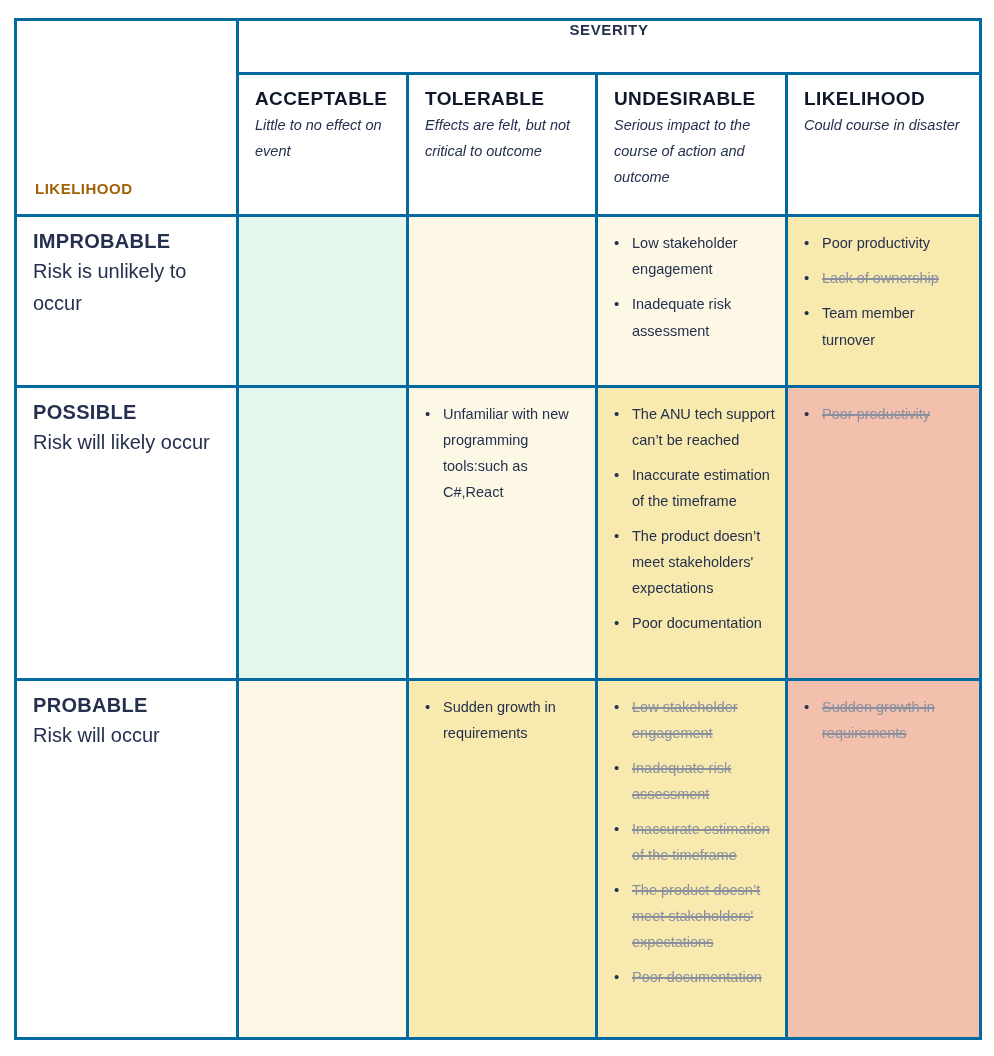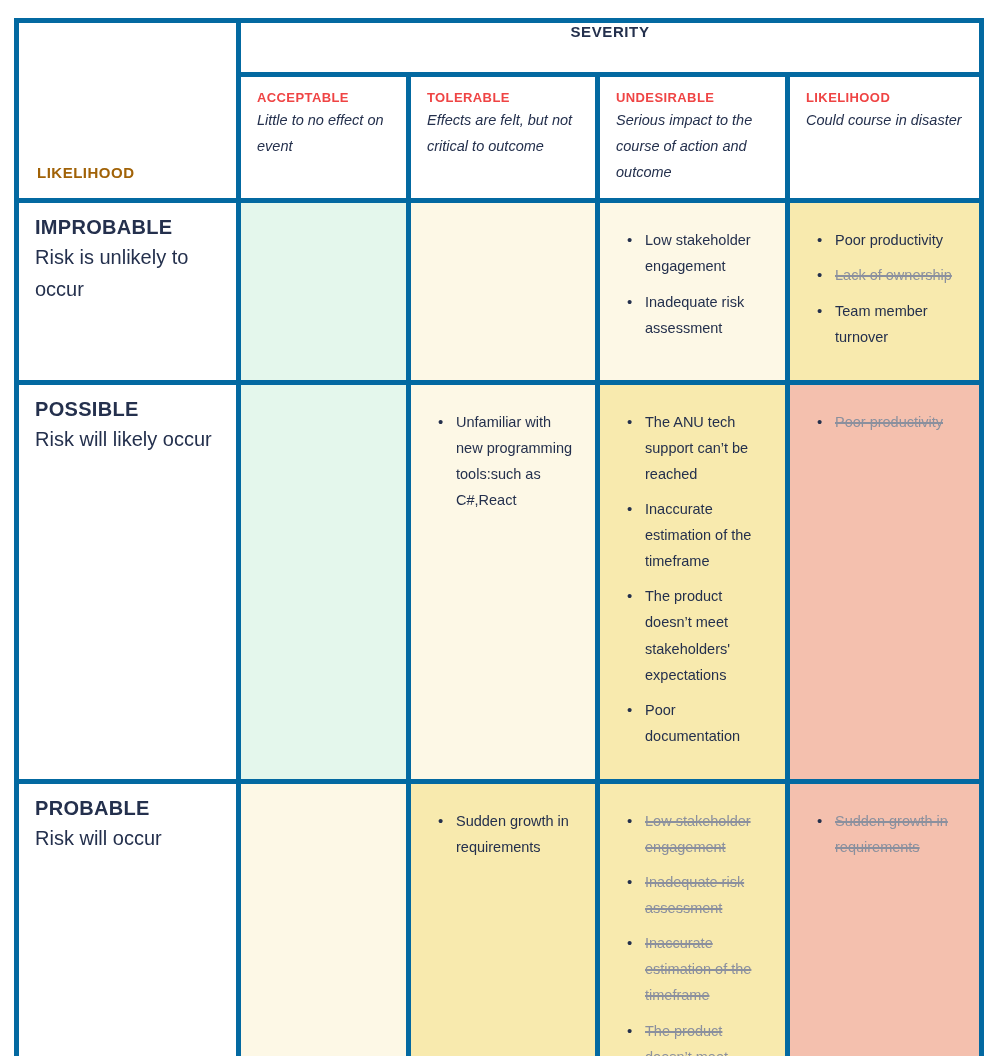--- a/index.html
+++ b/index.html
@@ -26,21 +26,21 @@
 
   table.risk-matrix {
     border-collapse: collapse;
     table-layout: fixed;
     width: 965px;
     height: 1022px;
     border: 1px solid #c3cad4;
   }
 
   table.risk-matrix td {
-    border: 5px solid #0369a1;
+    border: 3px solid #0369a1;
     vertical-align: top;
     padding: 0;
     background: #ffffff;
   }
 
   
   col.c-likelihood { width: 222px; }
   col.c-acceptable { width: 170px; }
   col.c-tolerable  { width: 189px; }
   col.c-undesirable{ width: 190px; }
@@ -55,24 +55,24 @@
     color: #24304d;
     padding: 22px 0 20px 0;
     height: 54px;
     box-sizing: border-box;
   }
 
   .cell-pad { padding: 13px 14px 13px 16px; }
 
   .col-head-title {
     font-weight: bold;
-    font-size: 13px;
+    font-size: 19px;
     letter-spacing: 0.4px;
     margin: 0 0 3px 0;
-    color: #ef4444;
+    color: #0f172a;
   }
   .col-head-desc {
     font-style: italic;
     font-size: 14.5px;
     line-height: 1.78;
     color: #24304d;
   }
 
   
   .likelihood-corner {
@@ -97,21 +97,21 @@
     color: #24304d;
   }
   .row-head-desc {
     font-size: 20px;
     line-height: 1.6;
     color: #24304d;
   }
 
   
   ul.risk-list {
-    margin: 11px;
+    margin: 0;
     padding: 13px 10px 10px 34px;
     list-style: none;
   }
   ul.risk-list li {
     position: relative;
     font-size: 14.5px;
     line-height: 1.8;
     margin: 0 0 9px 0;
     color: #24304d;
   }

